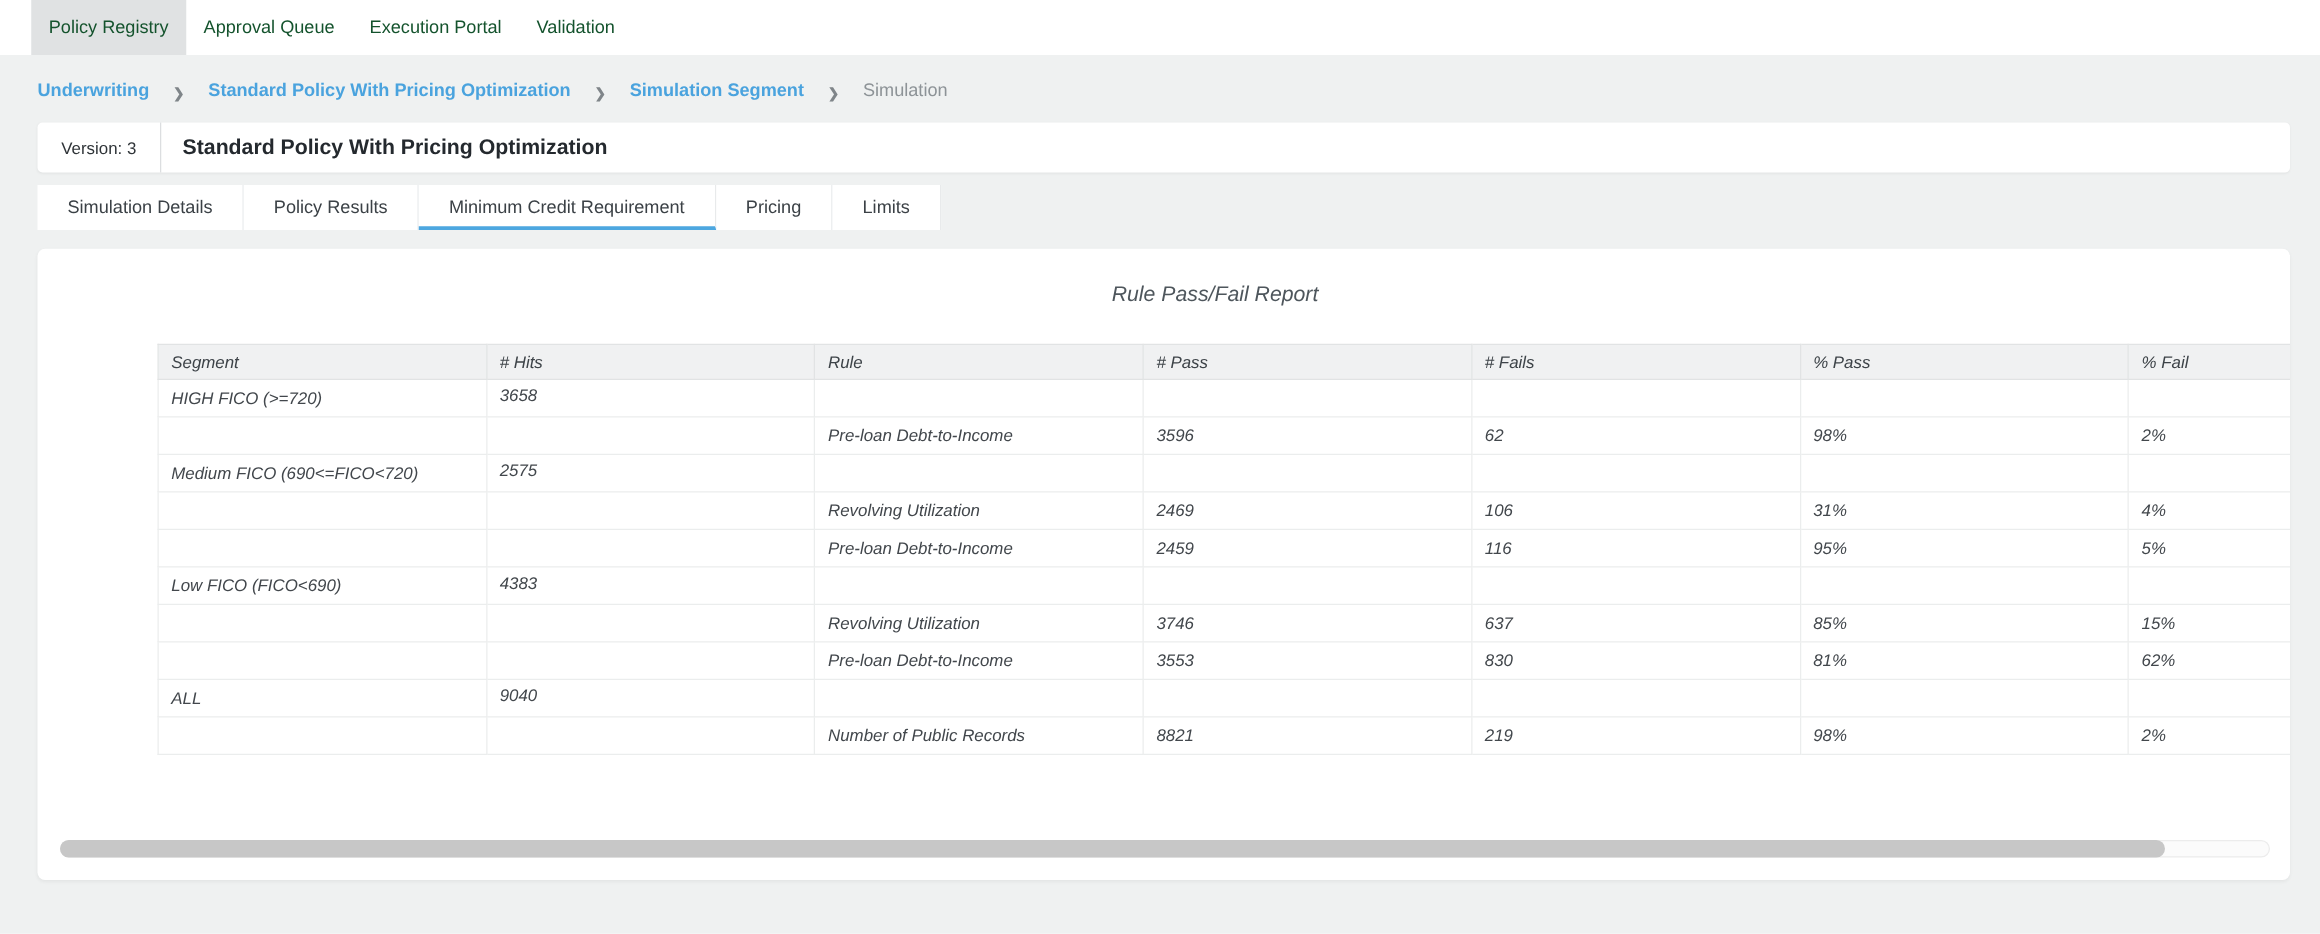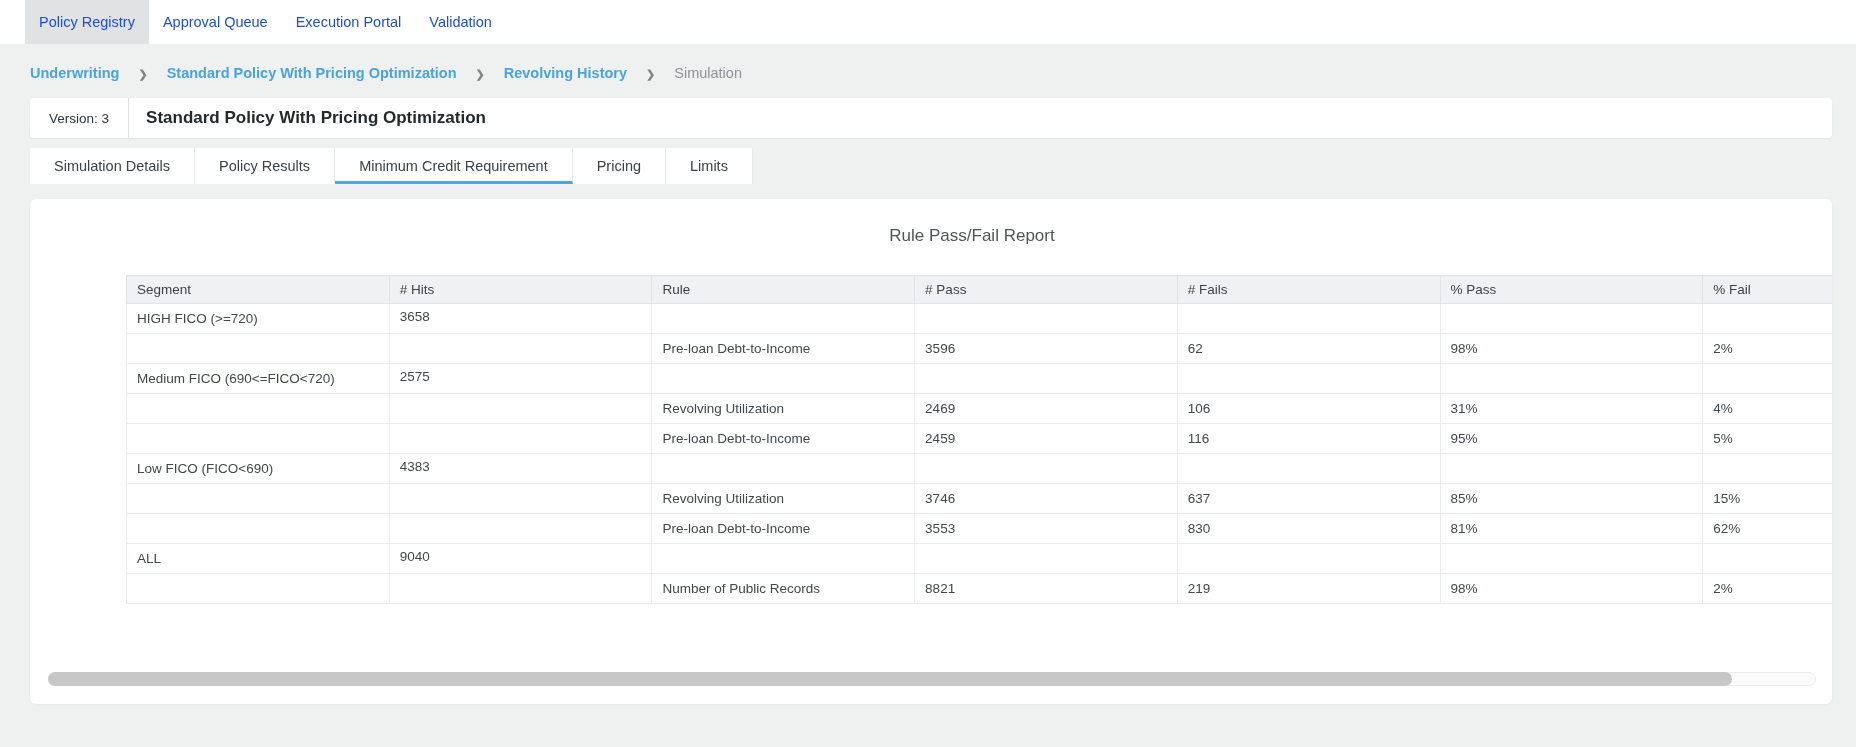--- a/index.html
+++ b/index.html
@@ -10,21 +10,21 @@
     font-family:"Liberation Sans", sans-serif;
     -webkit-font-smoothing:antialiased;
   }
   
   .topnav {
     height:44px; background:#ffffff;
     display:flex; align-items:stretch; padding-left:25px;
   }
   .nav-item {
     display:flex; align-items:center; padding:0 14px;
-    font-size:14.5px; font-weight:500; color:#1d4ed8; cursor:pointer;
+    font-size:14.5px; font-weight:500; color:#14532d; cursor:pointer;
     white-space:nowrap;
   }
   .nav-item.active { background:#e0e2e3; }
   
   .page { padding:0 24px 0 30px; }
   .breadcrumb {
     margin-top:20px; height:18px;
     display:flex; align-items:center; gap:19px;
     font-size:14.5px;
   }
@@ -45,21 +45,21 @@
   .tab {
     background:#ffffff; display:flex; align-items:center;
     padding:0 24px; font-size:14.5px; color:#3b4146;
     border-right:1px solid #e8eaeb; cursor:pointer; white-space:nowrap;
   }
   .tab.active { border-bottom:3px solid var(--accent,#4da7e0); padding-top:3px; }
   
   .content-card {
     margin-top:15px; height:505px; background:#ffffff; border-radius:6px;
     box-shadow:0 1px 3px rgba(0,0,0,0.05);
-    position:relative; overflow:hidden;
+    position:relative; overflow:hidden;font-style:italic;
   }
   .report-title {
     margin-left:96px; width:1692px; padding-top:27px;
     text-align:center; font-size:17px; color:#4e565c;
   }
   .table-wrap { margin:29px 0 0 96px; width:1840px; }
   table { width:100%; border-collapse:collapse; table-layout:fixed; }
   th {
     background:#f0f1f2; height:28px; text-align:left; font-weight:400;
     font-size:13.5px; color:#3d4348; padding:0 4px 0 10px;
@@ -91,21 +91,21 @@
     <div class="nav-item">Validation</div>
   </div>
 
 <div class="page">
 
   <div class="breadcrumb">
       <span class="crumb-link">Underwriting</span>
       <span class="crumb-sep">❯</span>
       <span class="crumb-link">Standard Policy With Pricing Optimization</span>
       <span class="crumb-sep">❯</span>
-      <span class="crumb-link">Revolving History</span>
+      <span class="crumb-link">Simulation Segment</span>
       <span class="crumb-sep">❯</span>
       <span class="crumb-current">Simulation</span>
     </div>
 
   <div class="version-card">
     <span class="version-label">Version: 3</span>
     <span class="vdivider"></span>
     <span class="policy-title">Standard Policy With Pricing Optimization</span>
   </div>
 

